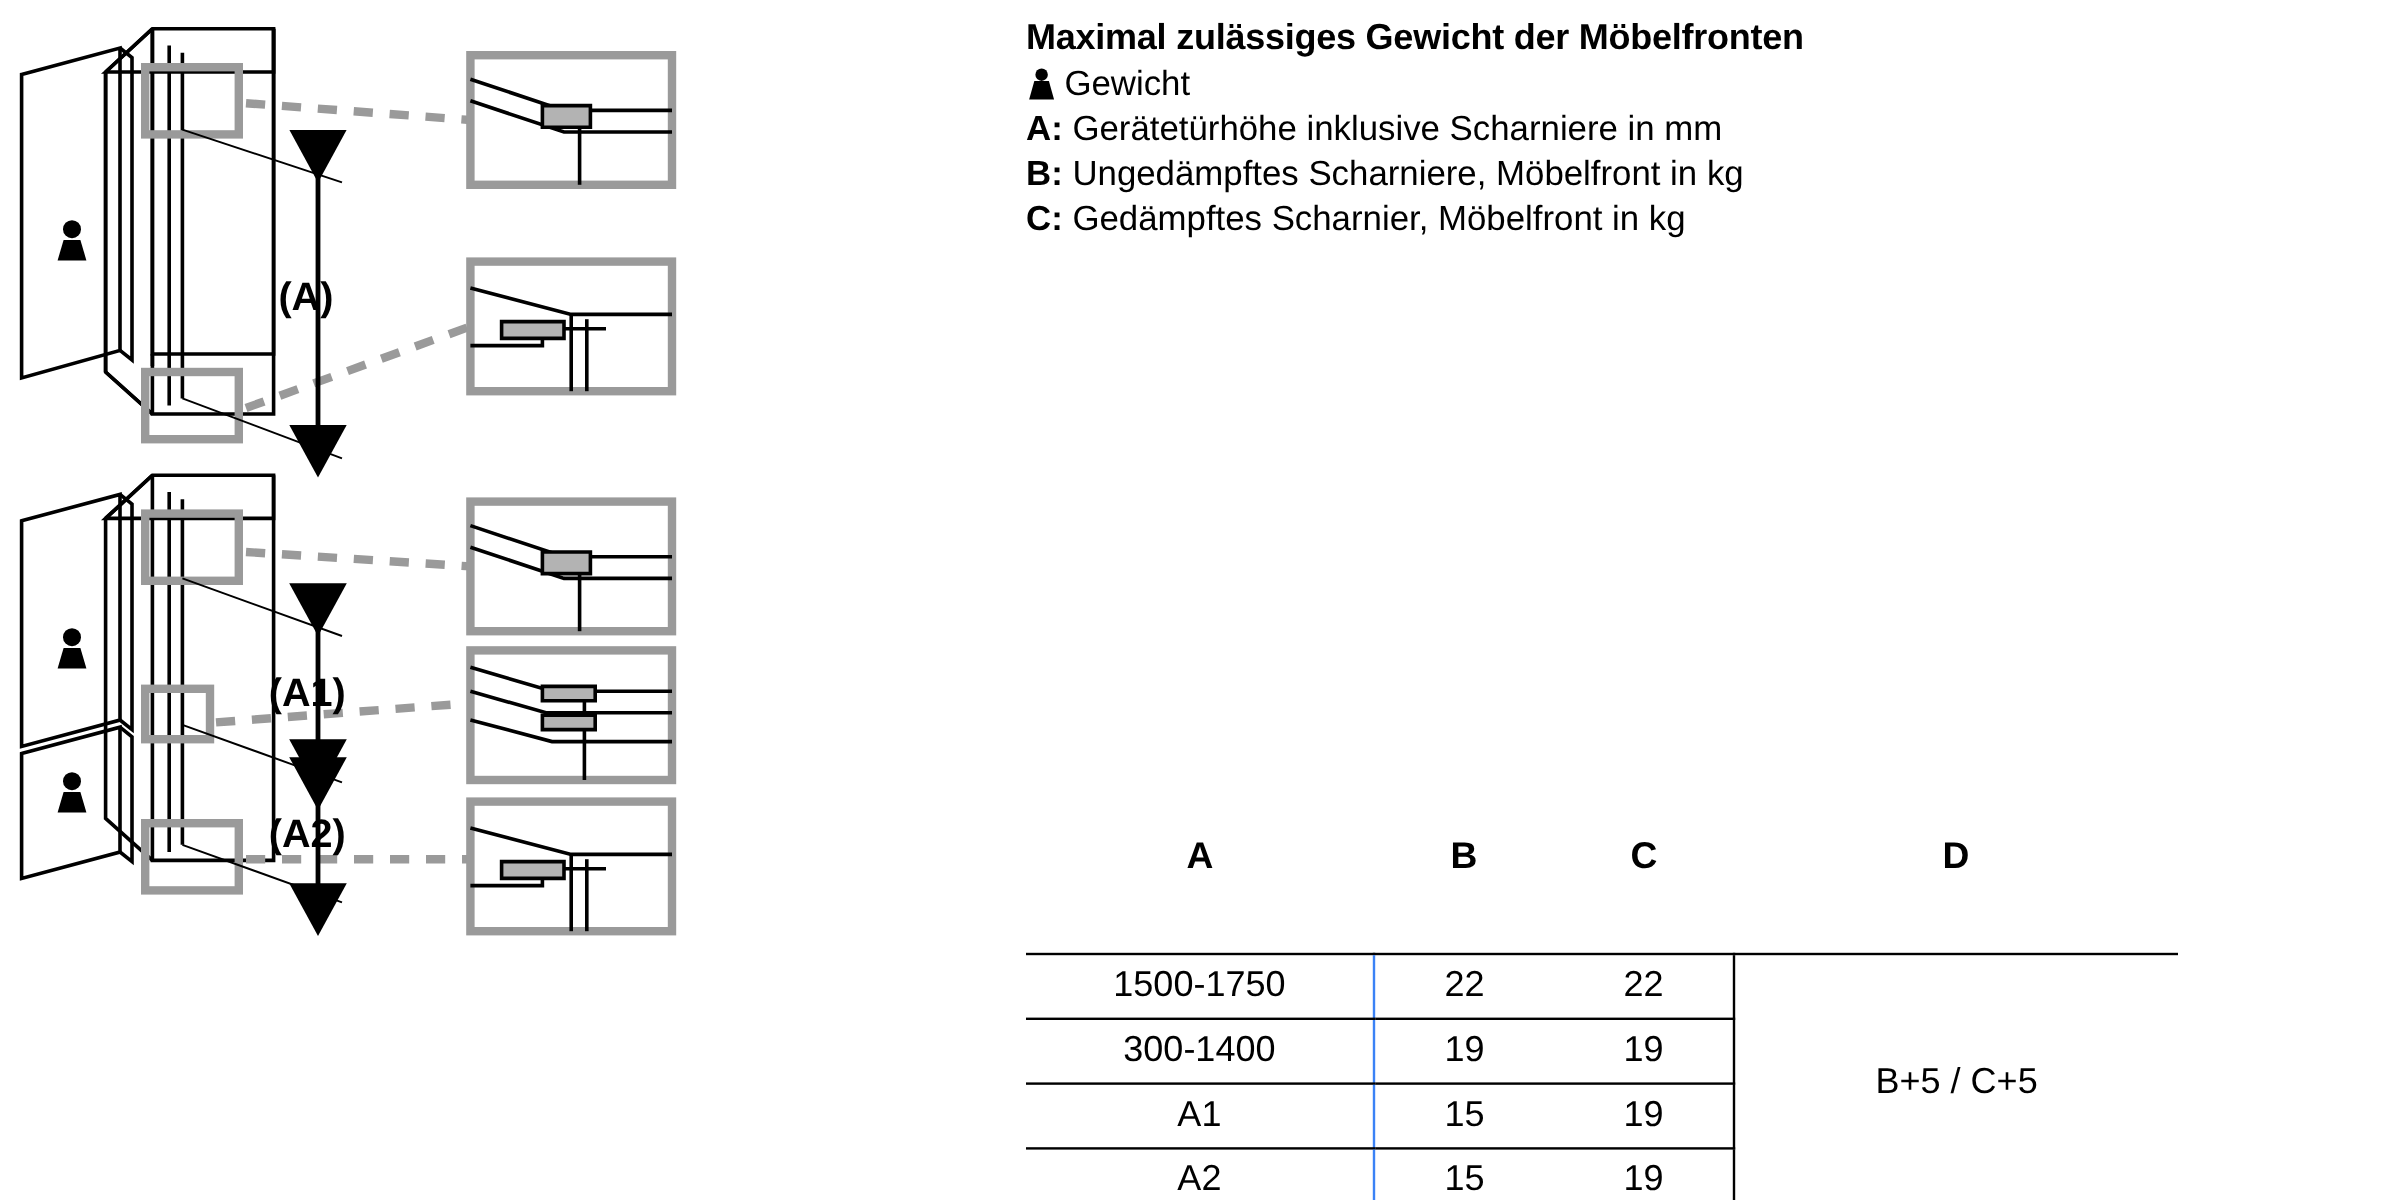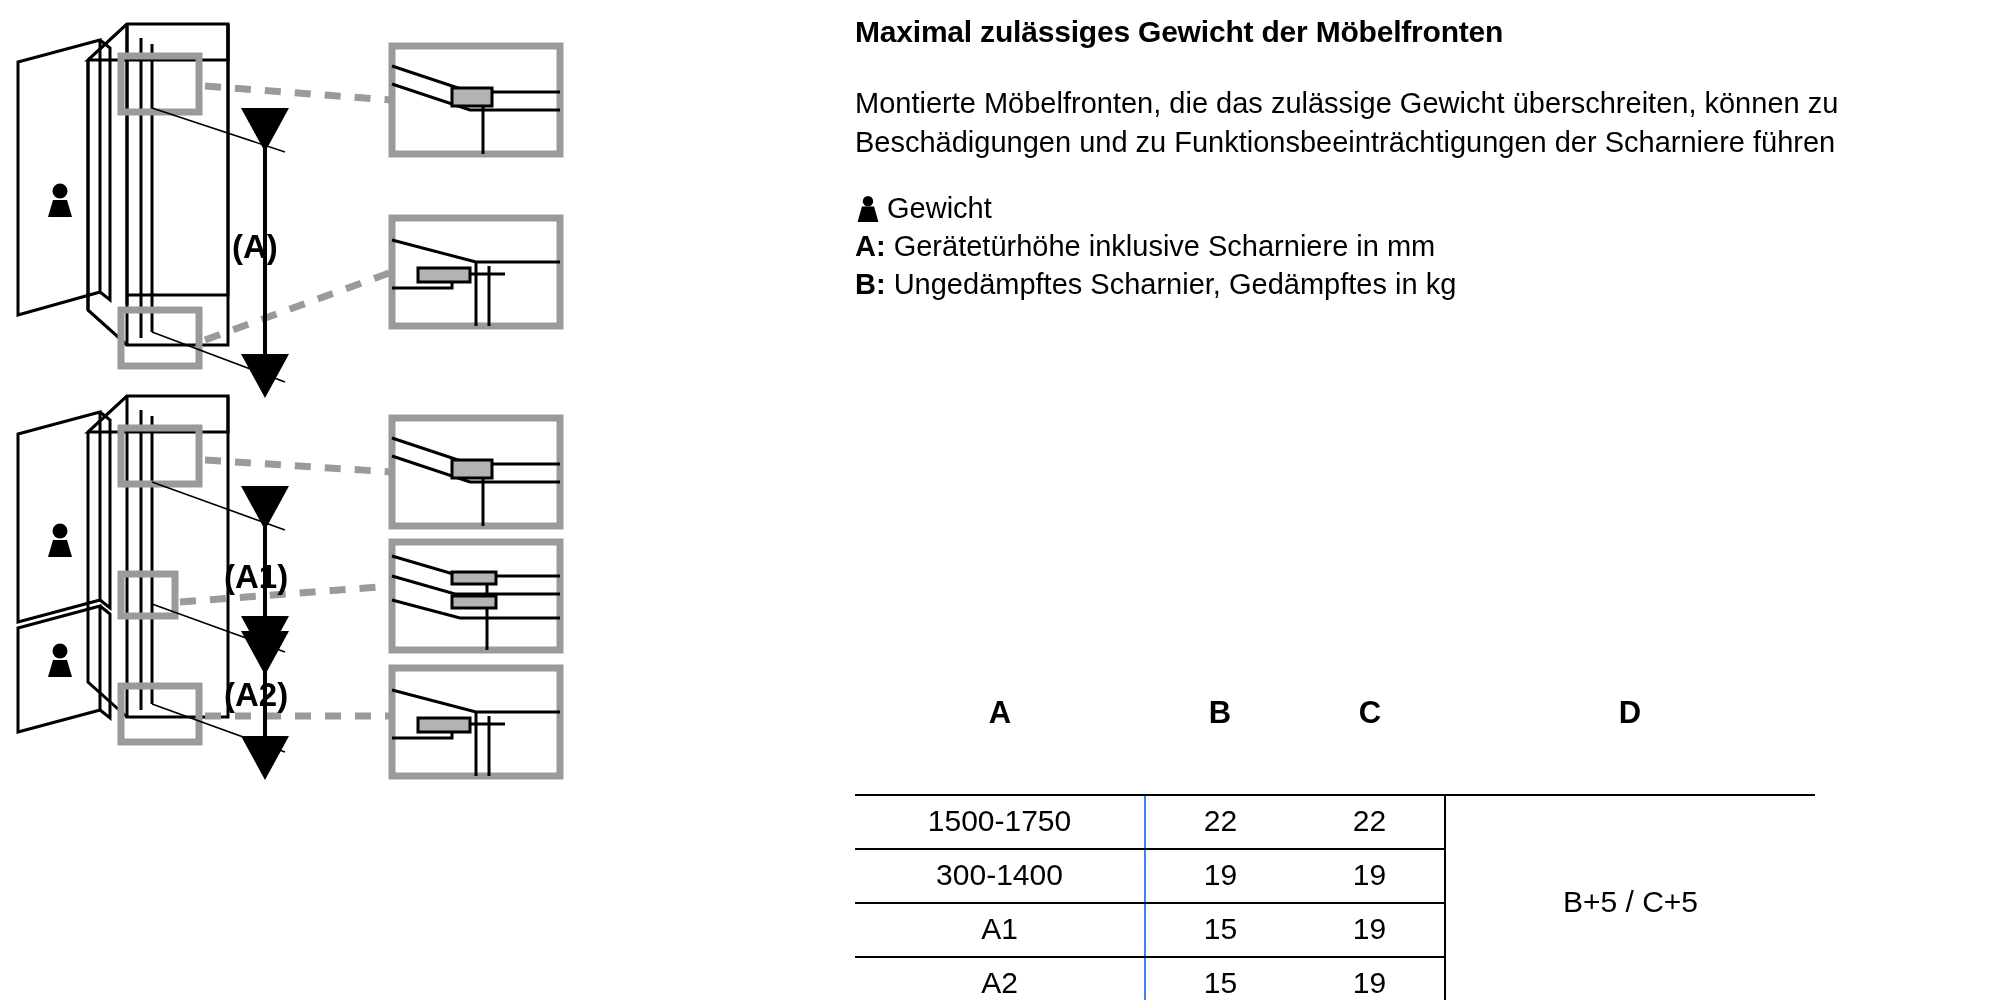--- a/index.html
+++ b/index.html
@@ -263,41 +263,44 @@
           </g>
           <path d="M 418 718 L 470 718 L 470 732 L 418 732 Z" fill="#b3b3b3" stroke="#000" stroke-width="3"></path>
         </g>
       </g>
     </svg>
   </div>
 
   <div class="textcol">
     <h1 class="doc-title">Maximal zulässiges Gewicht der Möbelfronten</h1>
 
-    <p class="intro">Montierte Möbelfronten, die das zulässige Gewicht überschreiten, können zu Beschädigungen und zu Funktionsbeeinträchtigungen der Scharniere führen</p>
 
     <div class="legend">
 
       <div class="legend-row first">
         <svg class="weight-glyph" viewBox="0 0 30 34">
           <circle cx="15" cy="8" r="6" fill="#000"></circle>
           <path d="M 3 32 L 8 14 L 22 14 L 27 32 Z" fill="#000"></path>
         </svg><span>Gewicht</span>
       </div>
 
       <div class="legend-row">
         <span class="legend-key">A:</span>
         <span>Gerätetürhöhe inklusive Scharniere in mm</span>
       </div>
 
       <div class="legend-row">
         <span class="legend-key">B:</span>
-        <span>Ungedämpftes Scharnier, Gedämpftes in kg</span>
+        <span>Ungedämpftes Scharniere, Möbelfront in kg</span>
       </div>
 
+      <div class="legend-row">
+        <span class="legend-key">C:</span>
+        <span>Gedämpftes Scharnier, Möbelfront in kg</span>
+      </div>
 
 
     </div>
   </div>
 
   <div class="tablewrap">
     <table class="spec">
       <colgroup>
         <col class="col-a">
           <col class="col-b">

